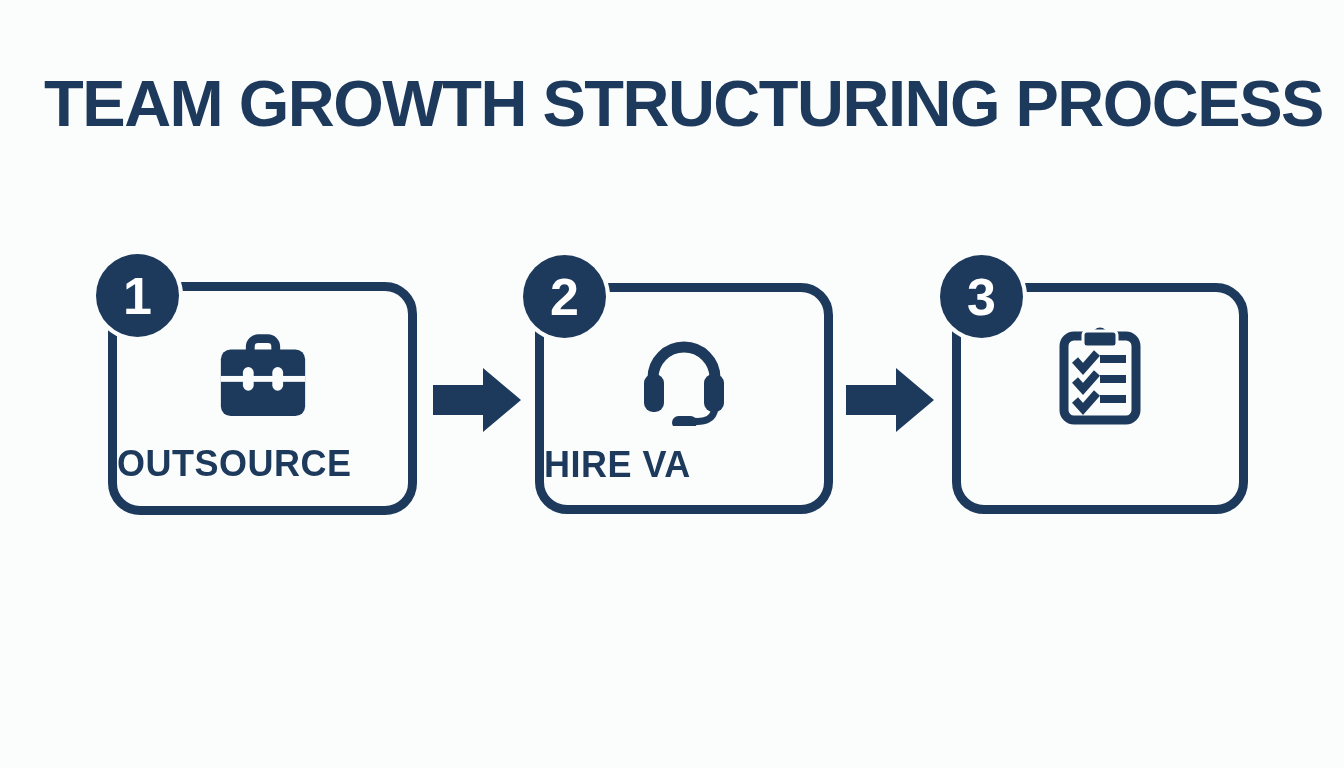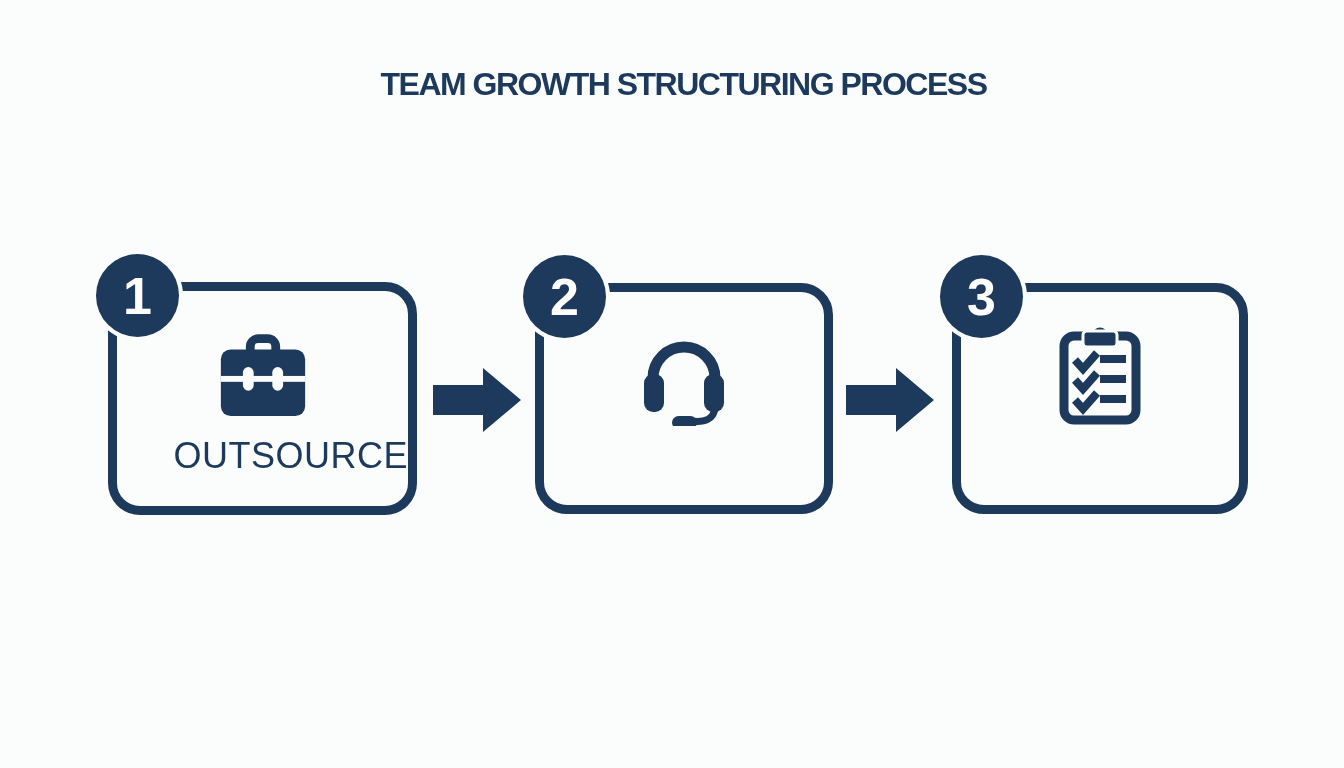--- a/index.html
+++ b/index.html
@@ -17,21 +17,21 @@
   .canvas {
     position: relative;
     width: 1344px; height: 768px;
     background: var(--background);
   }
   .title {
     position: absolute;
     top: 66px; left: 0;
     width: 100%;
     text-align: center;
-    font-size: 32px;
+    font-size: 65px;
     font-weight: 700;
     letter-spacing: -1.5px;
     color: var(--navy);
     text-transform: uppercase;
     padding-left: 23px;
   }
   .step {
     position: absolute;
     border: 9px solid var(--navy);
     border-radius: 32px;
@@ -58,25 +58,25 @@
   .icon {
     position: absolute;
     top: 36px;
     left: 50%;
     transform: translateX(-50%);
     color: var(--navy);
   }
   .icon-clipboard { top: 30px; }
   .label {
     position: absolute;
-    top: 144px; left: 0;
+    top: 152px; left: 0;
     width: 100%;
-    text-align: right;
+    text-align: left;
     font-size: 36px;
-    font-weight: 400;
+    font-weight: 700;
     letter-spacing: 0.5px;
     color: var(--navy);
     text-transform: uppercase;
     white-space: nowrap;
   }
   .arrow {
     position: absolute;
     color: var(--navy);
   }
   .arrow-1 { left: 433px; top: 365px; }
@@ -113,20 +113,21 @@
     <div class="badge">2</div>
     <span class="icon">
       <svg width="90" height="98" viewBox="0 0 90 98" aria-hidden="true">
         <path d="M14,60 v-10 a31,31 0 0 1 62,0 v10" fill="none" stroke="currentColor" stroke-width="11"></path>
         <rect x="5" y="46" width="20" height="38" rx="9" fill="currentColor"></rect>
         <rect x="65" y="46" width="20" height="38" rx="9" fill="currentColor"></rect>
         <path d="M76,80 q-2,16 -24,13" fill="none" stroke="currentColor" stroke-width="7"></path>
         <rect x="33" y="88" width="25" height="13" rx="6.5" fill="currentColor"></rect>
       </svg>
     </span>
+    <div class="label">HIRE VA</div>
   </div>
 
   <span class="arrow arrow-2">
     <svg width="90" height="70" viewBox="0 0 90 70" aria-hidden="true">
       <polygon points="0,20 50,20 50,3 88,35 50,67 50,50 0,50" fill="currentColor"></polygon>
     </svg>
   </span>
 
   <div class="step step-3">
     <div class="badge">3</div>

